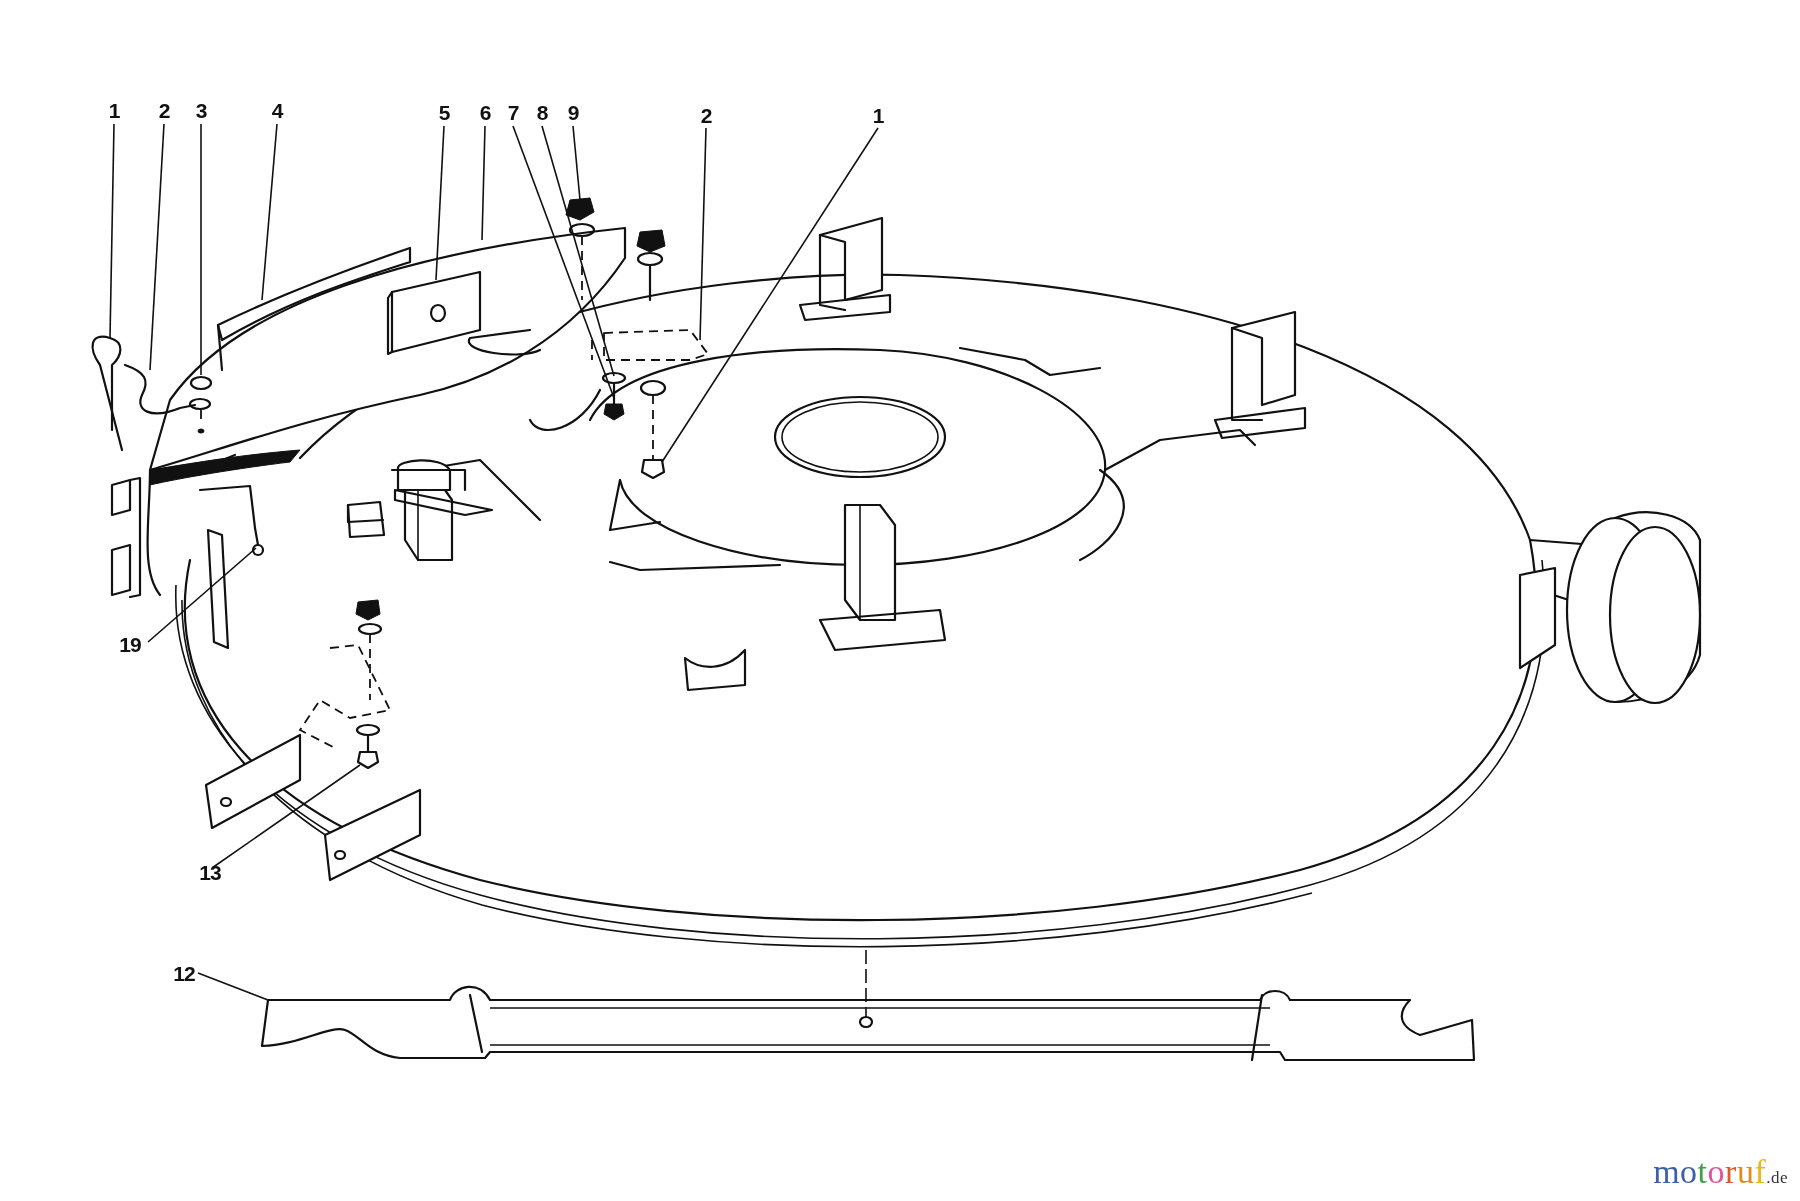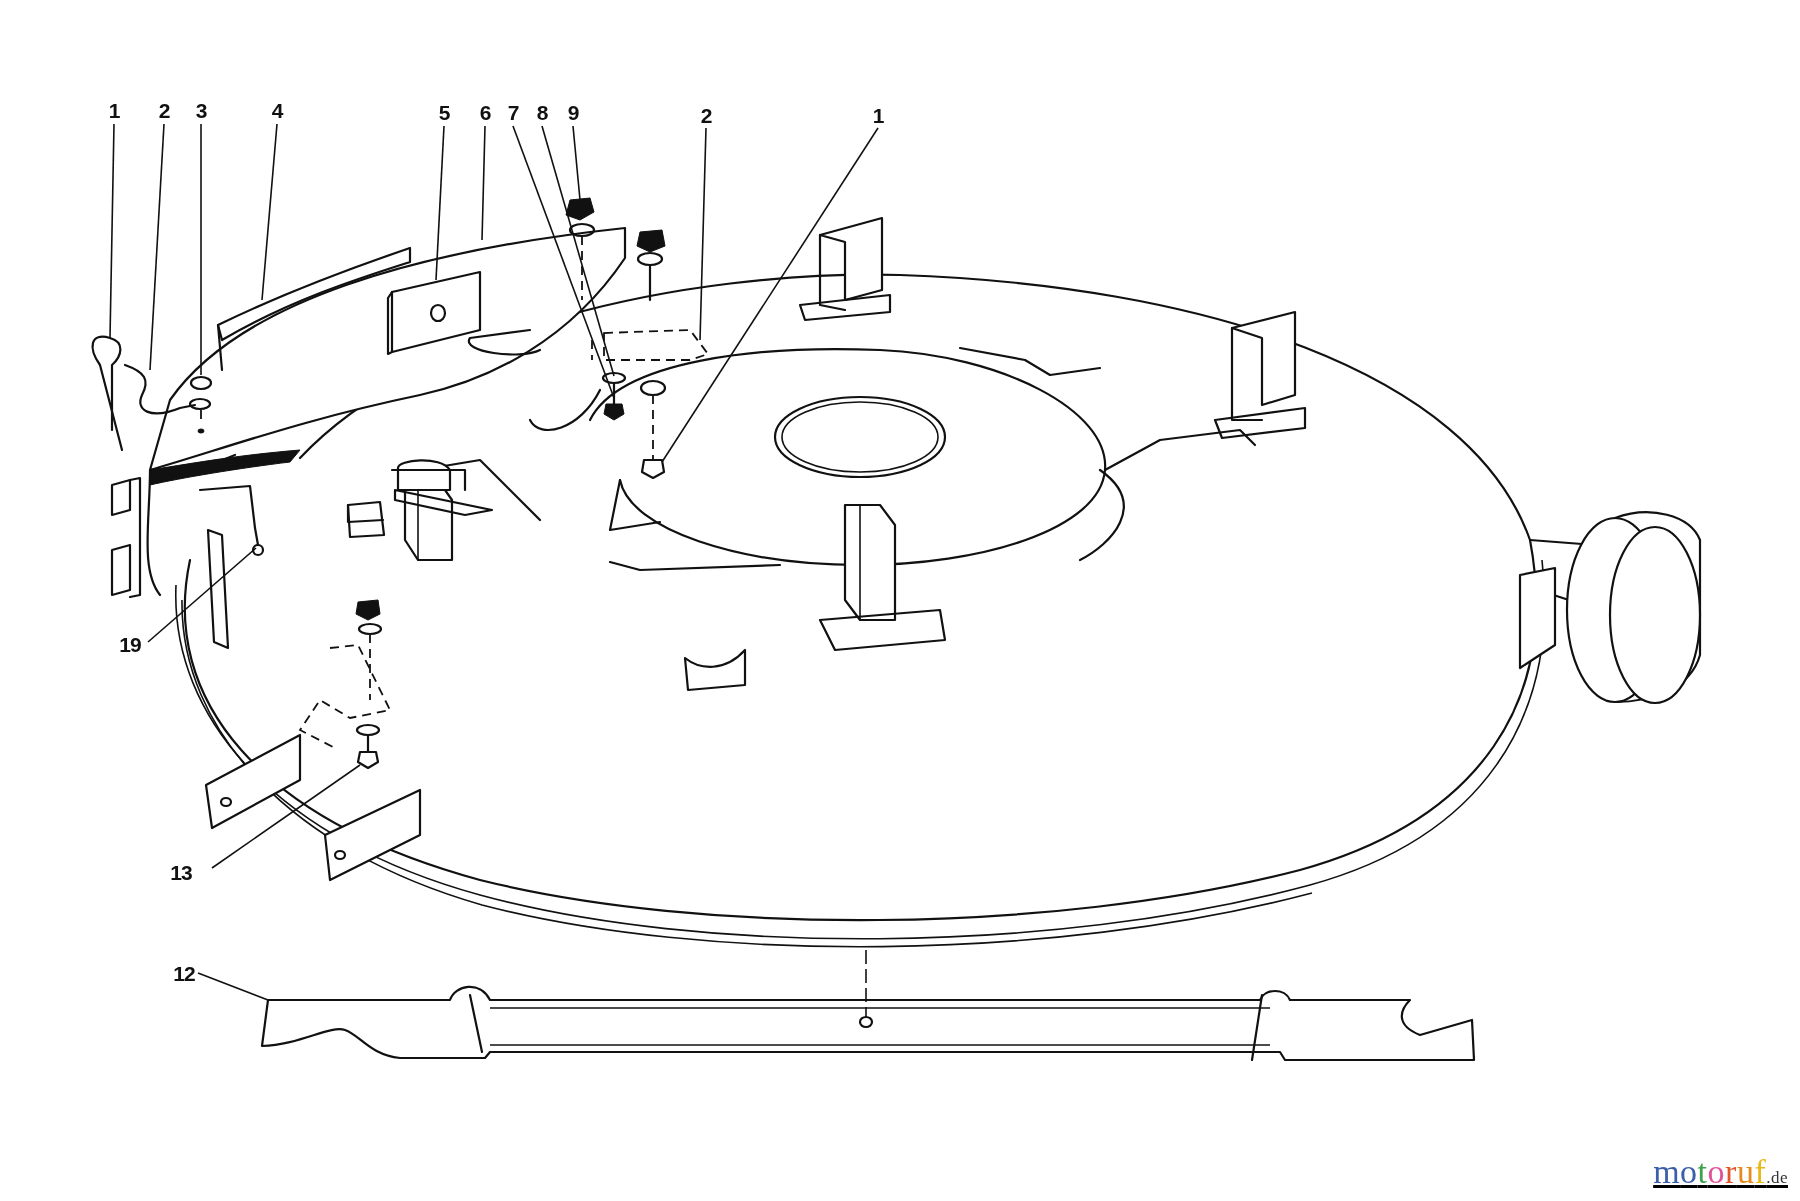--- a/index.html
+++ b/index.html
@@ -4,21 +4,21 @@
 <style>
   html,body{margin:0;padding:0;background:#ffffff;}
   body{width:1800px;height:1201px;overflow:hidden;position:relative;font-family:"Liberation Sans",sans-serif;}
   #canvas{position:absolute;left:0;top:0;width:1800px;height:1201px;}
   .ln{fill:none;stroke:#111;stroke-width:2.2;stroke-linecap:round;stroke-linejoin:round;}
   .thin{fill:none;stroke:#111;stroke-width:1.6;}
   .dash{fill:none;stroke:#111;stroke-width:1.8;stroke-dasharray:9 6;}
   .fillw{fill:#fff;stroke:#111;stroke-width:2.2;stroke-linejoin:round;}
   .blk{fill:#111;stroke:#111;}
   .callout-label{position:absolute;font-family:"Liberation Sans",sans-serif;font-weight:bold;font-size:21px;color:#111;letter-spacing:-1px;transform:translate(-50%,-50%);}
-  .watermark{position:absolute;right:12px;bottom:10px;font-family:"Liberation Serif",serif;font-size:34px;letter-spacing:0.5px;text-decoration:underline;}
+  .watermark{position:absolute;right:12px;bottom:10px;font-family:"Liberation Serif",serif;font-size:34px;letter-spacing:0.5px;}
   .watermark .suffix{font-size:17px;color:#333;}
 </style>
 </head>
 <body>
 
 <svg id="canvas" viewBox="0 0 1800 1201" xmlns="http://www.w3.org/2000/svg">
 
   <g>
 
     <path class="ln" d="M190 560 C 160 700, 260 820, 480 880 C 700 935, 1050 935, 1300 870 C 1480 820, 1560 700, 1530 540"></path>
@@ -187,18 +187,18 @@
 <div class="callout-label" style="left:201px;top:111px">3</div>
 <div class="callout-label" style="left:277px;top:111px">4</div>
 <div class="callout-label" style="left:444px;top:113px">5</div>
 <div class="callout-label" style="left:485px;top:113px">6</div>
 <div class="callout-label" style="left:513px;top:113px">7</div>
 <div class="callout-label" style="left:542px;top:113px">8</div>
 <div class="callout-label" style="left:573px;top:113px">9</div>
 <div class="callout-label" style="left:706px;top:116px">2</div>
 <div class="callout-label" style="left:878px;top:116px">1</div>
 <div class="callout-label" style="left:184px;top:974px">12</div>
-<div class="callout-label" style="left:181px;top:873px">13</div>
+<div class="callout-label" style="left:210px;top:873px">13</div>
 <div class="callout-label" style="left:130px;top:645px">19</div>
 
 <div class="watermark">
   <span style="color: rgb(59, 95, 168);">m</span><span style="color: rgb(59, 95, 168);">o</span><span style="color: rgb(63, 161, 74);">t</span><span style="color: rgb(224, 85, 154);">o</span><span style="color: rgb(226, 87, 42);">r</span><span style="color: rgb(229, 138, 30);">u</span><span style="color: rgb(232, 184, 26);">f</span><span class="suffix">.de</span>
 </div>
 
 </body></html>

